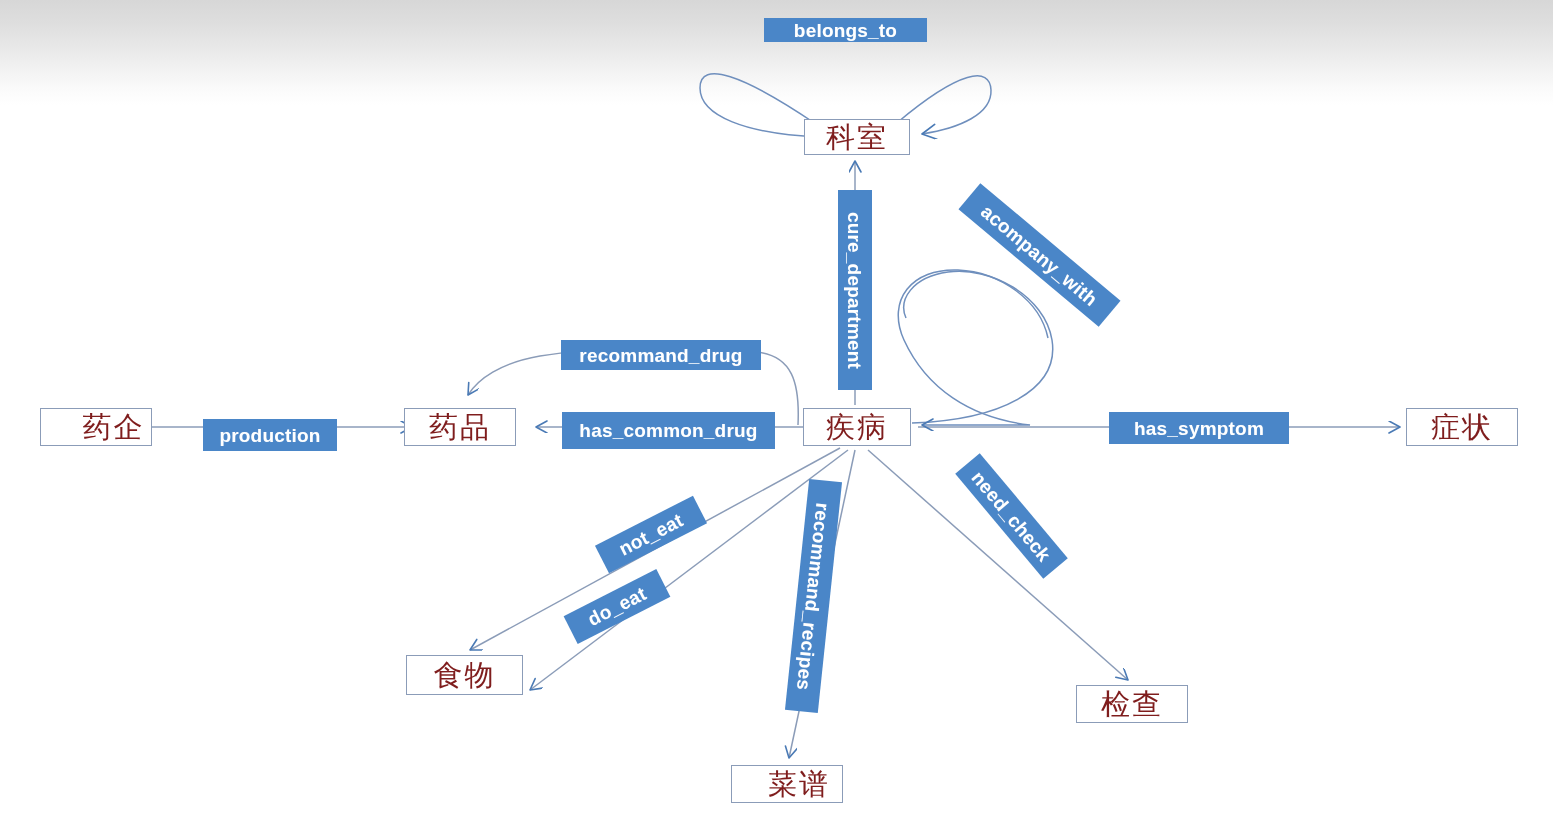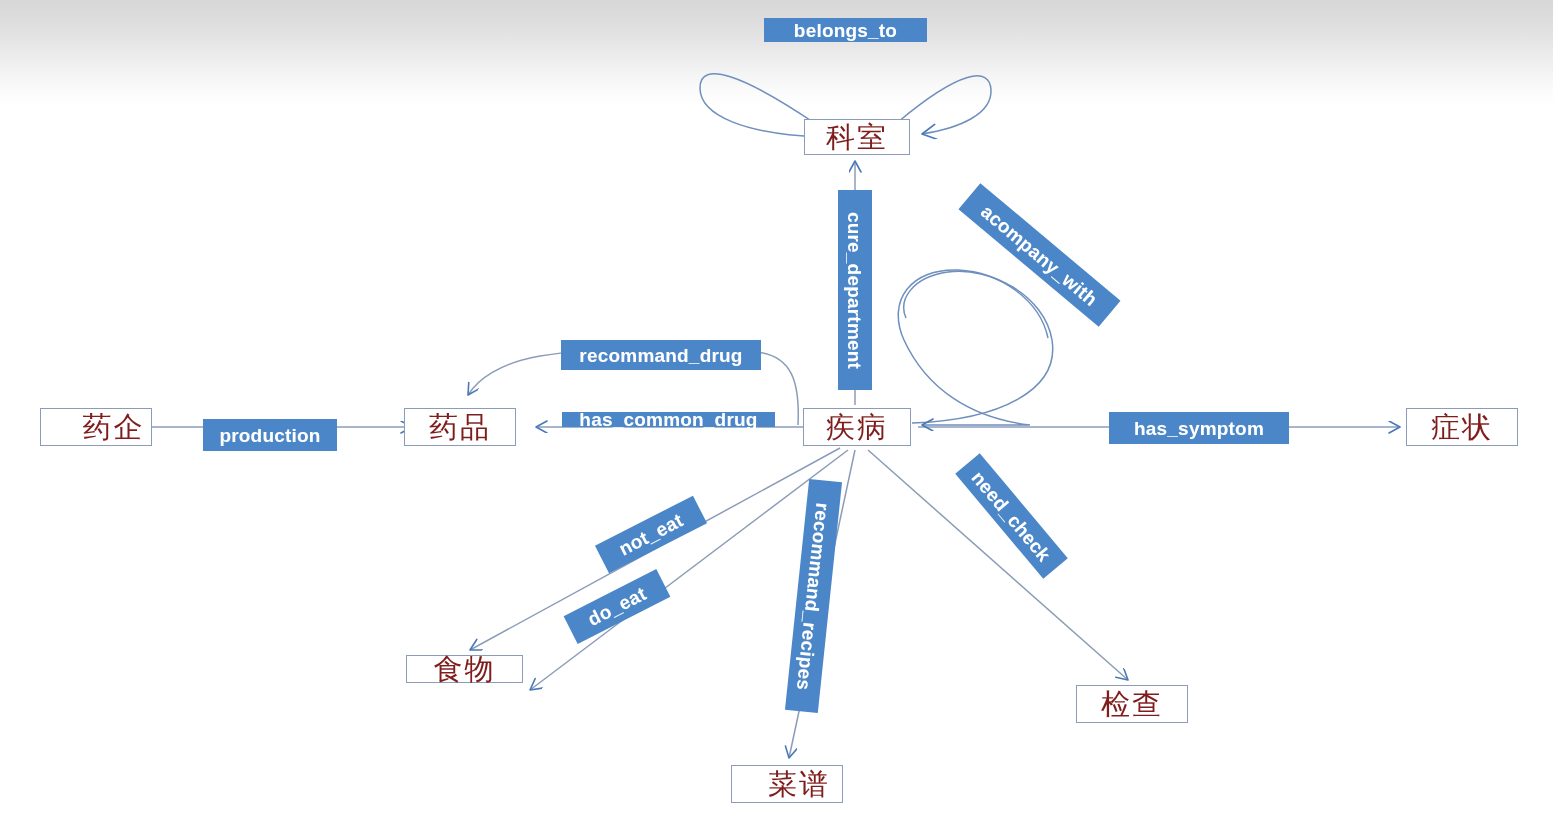--- a/index.html
+++ b/index.html
@@ -131,21 +131,21 @@
   </div>
 
   <div class="node" style="left:1406px; top:408px; width:112px; height:38px;">
     <span>症状</span>
   </div>
 
   <div class="node" style="left:804px; top:119px; width:106px; height:36px;">
     <span>科室</span>
   </div>
 
-  <div class="node" style="left:406px; top:655px; width:117px; height:28px;">
+  <div class="node" style="left:406px; top:655px; width:117px; height:40px;">
     <span>食物</span>
   </div>
 
   <div class="node" style="left:731px; top:765px; width:112px; height:38px;padding-left:24px;">
     <span>菜谱</span>
   </div>
 
   <div class="node" style="left:1076px; top:685px; width:112px; height:38px;">
     <span>检查</span>
   </div>
@@ -163,21 +163,21 @@
   </div>
 
   <div class="rel" style="left:561px; top:340px; width:200px; height:30px;align-items:center;">
     <span>recommand_drug</span>
   </div>
 
   <div class="rel" style="left:203px; top:411px; width:134px; height:32px;margin-top:8px;">
     <span>production</span>
   </div>
 
-  <div class="rel" style="left:562px; top:412px; width:213px; height:15px;">
+  <div class="rel" style="left:562px; top:412px; width:213px; height:37px;">
     <span>has_common_drug</span>
   </div>
 
   <div class="rel" style="left:1102px; top:412px; width:180px; height:32px;margin-left:7px;">
     <span>has_symptom</span>
   </div>
 
   <div class="rel rot" style="left:596px; top:519px; width:110px; height:31px; transform:rotate(-27deg);">
     <span>not_eat</span>
   </div>

